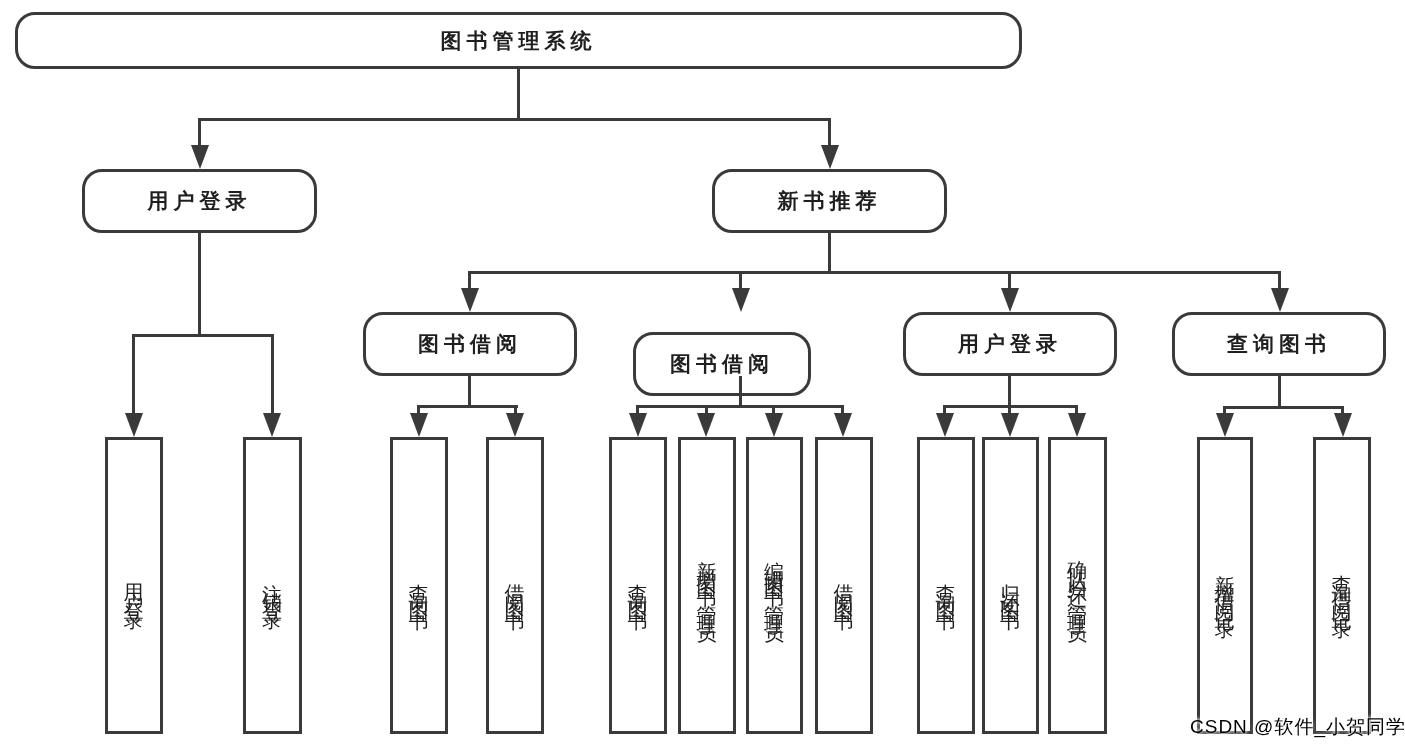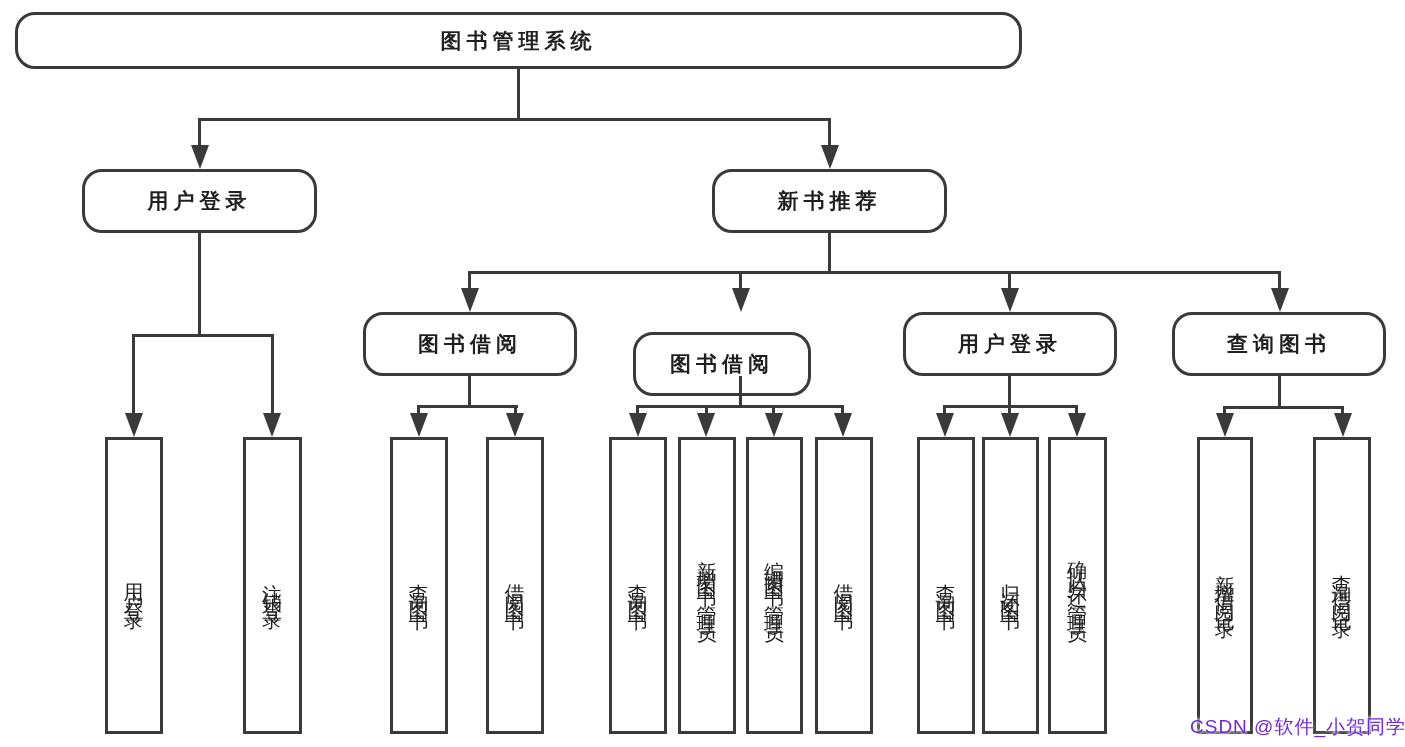--- a/index.html
+++ b/index.html
@@ -18,21 +18,21 @@
     padding:6px 0;
   }
   .line{position:absolute;background:#3a3a3a;}
   .arrow{
     position:absolute;width:0;height:0;
     border-left:9px solid transparent;border-right:9px solid transparent;
     border-top:24px solid #3a3a3a;
   }
   .watermark{
     position:absolute;left:1190px;top:714px;width:210px;
-    font-size:19px;letter-spacing:1px;color:#6d28d9;white-space:nowrap;
+    font-size:19px;letter-spacing:1px;color:#000000;white-space:nowrap;
     text-shadow:0 0 5px #fff,0 0 5px #fff,0 0 3px #fff;
   }
 </style>
 </head>
 <body>
 
 <div class="stage">
 
   <div class="node hnode" style="left:15px;top:12px;width:1007px;height:57px;">图书管理系统</div>
 

